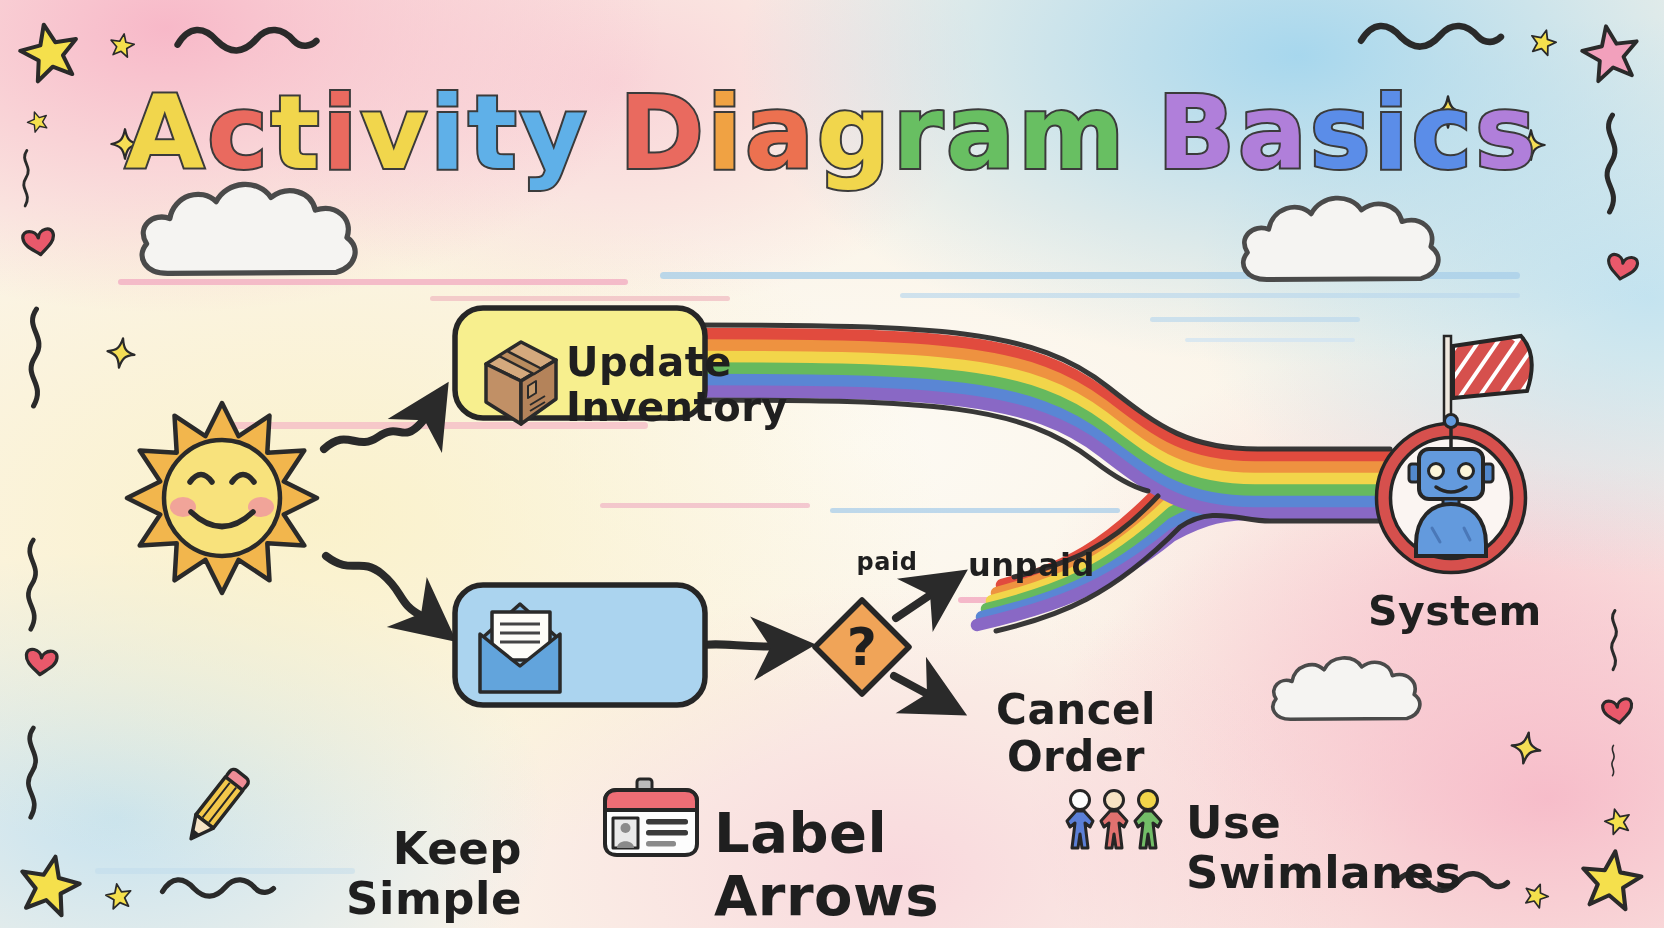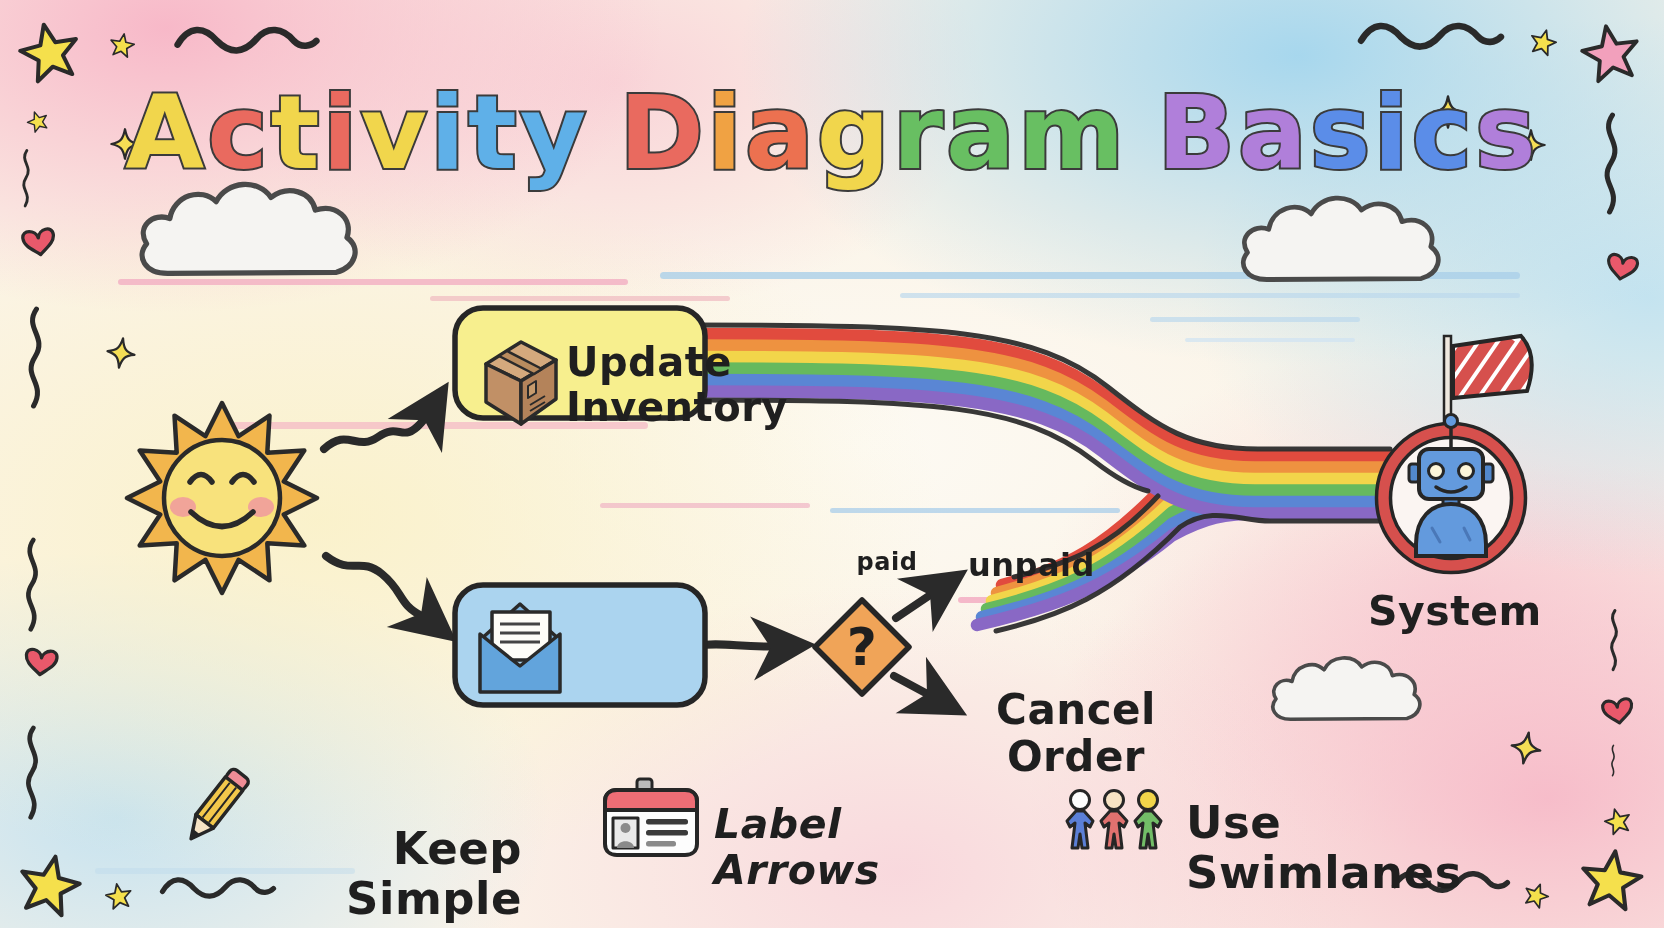--- a/index.html
+++ b/index.html
@@ -272,15 +272,15 @@
       <span class="tl" style="color: rgb(176, 127, 218);">s</span>
     </div>
 
   <div class="lbl" style="left:566px;top:340px;width:152px;font-size:40px;">Update Inventory</div>
   <div class="lbl" style="left:832px;top:618px;width:60px;font-size:52px;">?</div>
   <div class="lbl" style="left:846px;top:549px;width:82px;font-size:24px;">paid</div>
   <div class="lbl" style="left:968px;top:548px;width:110px;font-size:32px;">unpaid</div>
   <div class="lbl" style="left:966px;top:686px;width:220px;font-size:42px;">Cancel Order</div>
   <div class="lbl" style="left:1368px;top:589px;width:164px;font-size:41px;">System</div>
   <div class="lbl" style="left:262px;top:804px;width:260px;font-size:45px;text-align:right;margin-top:20px;">Keep Simple</div>
-  <div class="lbl" style="left:714px;top:802px;width:300px;font-size:41px;text-align:left;font-style:italic;">Label Arrows</div>
+  <div class="lbl" style="left:714px;top:802px;width:300px;font-size:56px;text-align:left;">Label Arrows</div>
   <div class="lbl" style="left:1186px;top:798px;width:340px;font-size:45px;text-align:left;">Use Swimlanes</div>
 </div>
 
 </body></html>

